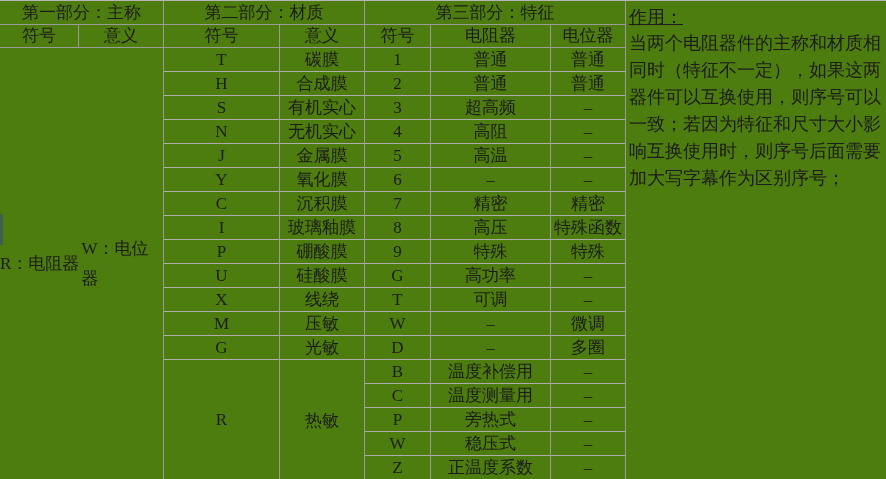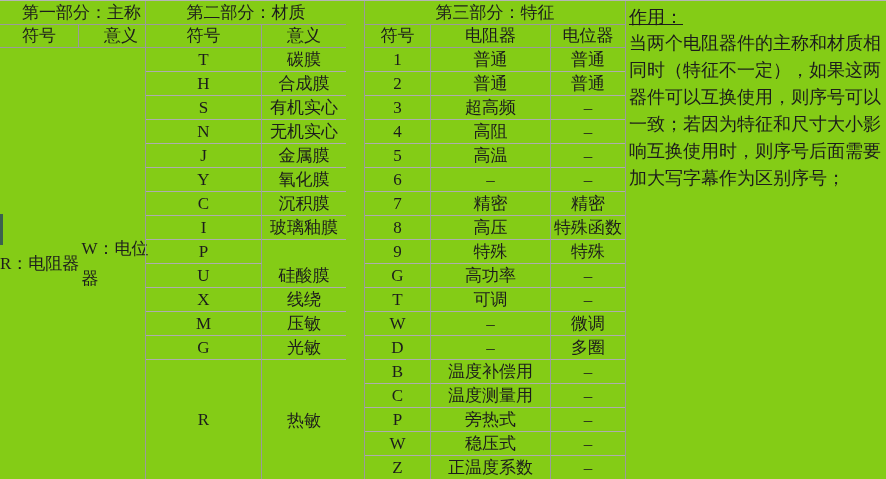--- a/index.html
+++ b/index.html
@@ -1,26 +1,26 @@
 <!DOCTYPE html>
 <html><head>
 <meta charset="utf-8">
 <style>
   * { margin:0; padding:0; box-sizing:border-box; }
   html,body { background:#fff; }
   .wrap {
     position:relative; width:886px; height:479px; overflow:hidden;
-    background:#84cc16; color:#1c1c1c;
+    background:#4d7c0f; color:#1c1c1c;
     font-family:"Liberation Serif","DejaVu Serif",serif;
     font-size:17px;
     border-top:1px solid #b5b5b5;
   }
   .section { position:absolute; top:0; height:479px; }
   #p1 { left:0; width:163px; }
-  #p2 { left:145px; width:201px; border-left:1px solid #9b9b9b; }
+  #p2 { left:163px; width:201px; border-left:1px solid #9b9b9b; }
   #p3 { left:364px; width:261px; border-left:1px solid #9b9b9b; }
   #p4 { left:625px; width:261px; border-left:1px solid #9b9b9b; }
 
   .title-row {
     height:24px; line-height:23px; text-align:center;
     border-bottom:1px solid #9b9b9b; font-size:17px; white-space:nowrap;
   }
   .subhead { display:flex; height:23px; line-height:22px; }
   .subhead .cell { border-bottom:1px solid #9b9b9b; }
   .row { display:flex; height:24px; line-height:23px; }
@@ -112,20 +112,21 @@
         <div class="row">
         <div class="cell rb p2c1">C</div>
         <div class="cell p2c2">沉积膜</div>
       </div>
         <div class="row">
         <div class="cell rb p2c1">I</div>
         <div class="cell p2c2">玻璃釉膜</div>
       </div>
         <div class="row">
         <div class="cell rb p2c1">P</div>
+        <div class="cell p2c2">硼酸膜</div>
       </div>
         <div class="row">
         <div class="cell rb p2c1">U</div>
         <div class="cell p2c2">硅酸膜</div>
       </div>
         <div class="row">
         <div class="cell rb p2c1">X</div>
         <div class="cell p2c2">线绕</div>
       </div>
         <div class="row">

